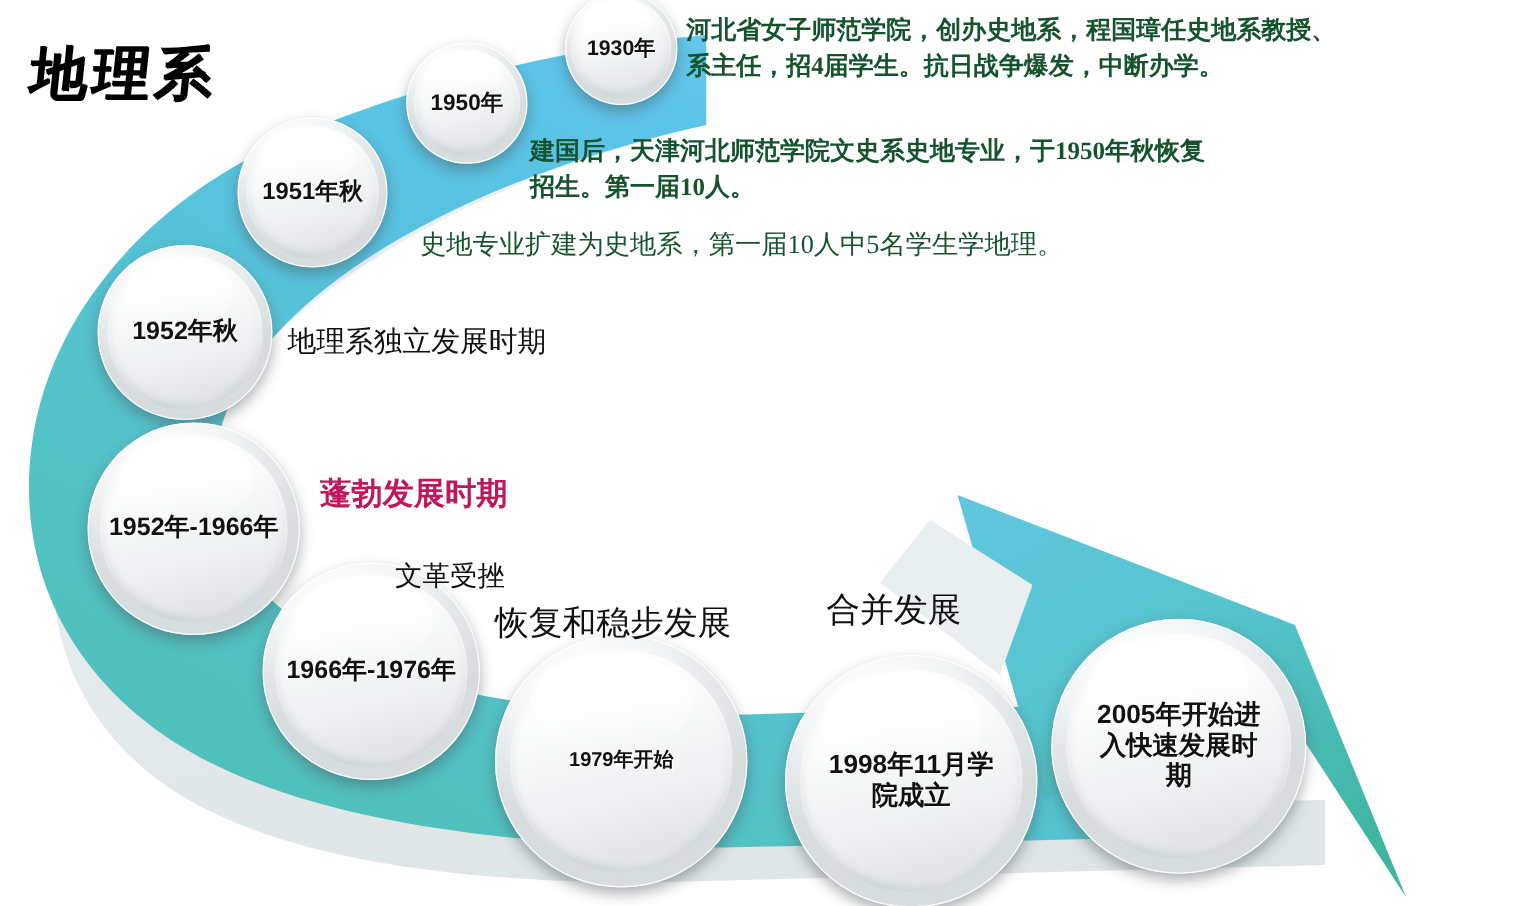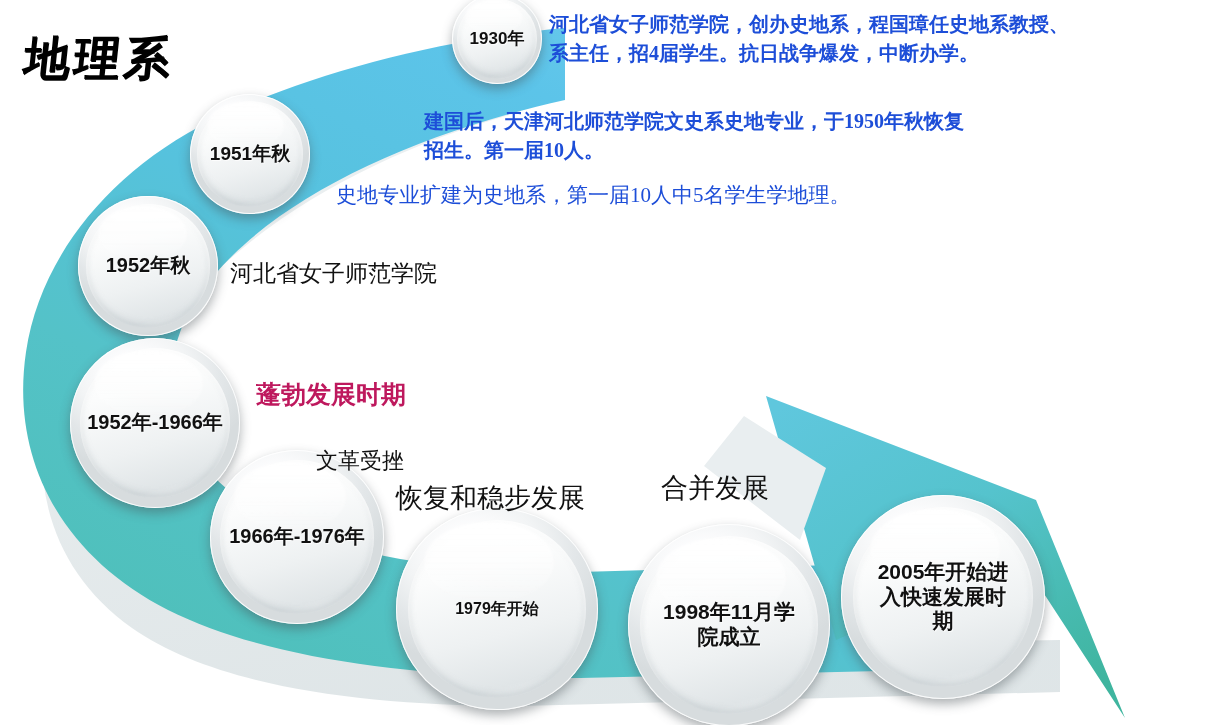--- a/index.html
+++ b/index.html
@@ -71,21 +71,21 @@
     line-height:1.18;
     text-shadow:1px 1px 1px rgba(255,255,255,0.85);
     padding:0 6px;
     white-space:pre-line;
   }
 
   
   .note{
     position:absolute;
     font-family:"Liberation Serif","DejaVu Serif",serif;
-    color:#1d4ed8;
+    color:#14532d;
     line-height:1.45;
     white-space:pre-line;
   }
   .note.b{font-weight:bold;}
   .phase{
     position:absolute;
     font-family:"Liberation Serif","DejaVu Serif",serif;
     color:#111;
     white-space:nowrap;
   }
@@ -172,20 +172,25 @@
   </svg>
 
   <div class="deco-title" style="left:24px;top:28px;">地理系</div>
 
   <div class="node" style="left:452px;top:-6px;width:90px;height:90px;">
     <div class="inner"></div>
     <div class="gloss"></div>
     <div class="label" style="font-size:17px;">1930年</div>
   </div>
 
+  <div class="node" style="left:325px;top:34px;width:97px;height:97px;">
+    <div class="inner"></div>
+    <div class="gloss"></div>
+    <div class="label" style="font-size:18px;">1950年</div>
+  </div>
 
   <div class="node" style="left:190px;top:94px;width:120px;height:120px;">
     <div class="inner"></div>
     <div class="gloss"></div>
     <div class="label" style="font-size:19px;">1951年秋</div>
   </div>
 
   <div class="node" style="left:78px;top:196px;width:140px;height:140px;align-items:center;">
     <div class="inner"></div>
     <div class="gloss"></div>
@@ -226,21 +231,21 @@
   </div>
 
   <div class="note b" style="left:549px;top:10px;font-size:20px;letter-spacing:0px;">河北省女子师范学院，创办史地系，程国璋任史地系教授、
 系主任，招4届学生。抗日战争爆发，中断办学。</div>
 
   <div class="note b" style="left:424px;top:107px;font-size:20px;">建国后，天津河北师范学院文史系史地专业，于1950年秋恢复
 招生。第一届10人。</div>
 
   <div class="note" style="left:336px;top:180px;font-size:21px;">史地专业扩建为史地系，第一届10人中5名学生学地理。</div>
 
-  <div class="phase" style="left:230px;top:258px;font-size:23px;">河北省女子师范学院</div>
+  <div class="phase" style="left:230px;top:258px;font-size:23px;">地理系独立发展时期</div>
 
   <div class="phase accent" style="left:256px;top:378px;font-size:25px;">蓬勃发展时期</div>
 
   <div class="phase" style="left:316px;top:446px;font-size:22px;">文革受挫</div>
 
   <div class="phase" style="left:396px;top:480px;font-size:27px;">恢复和稳步发展</div>
 
   <div class="phase" style="left:661px;top:470px;font-size:27px;">合并发展</div>
 
 </div>

